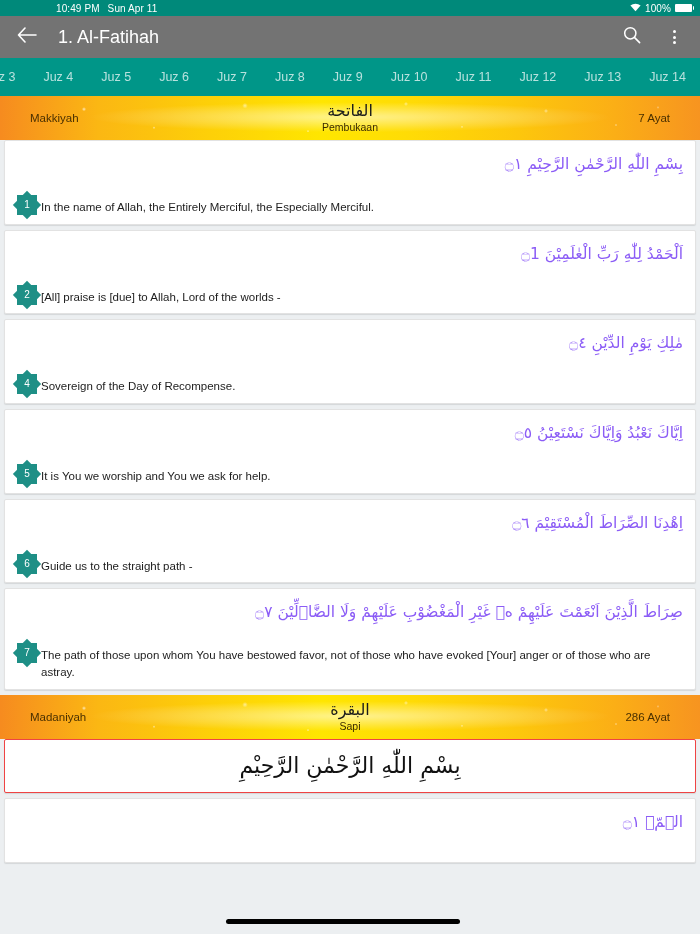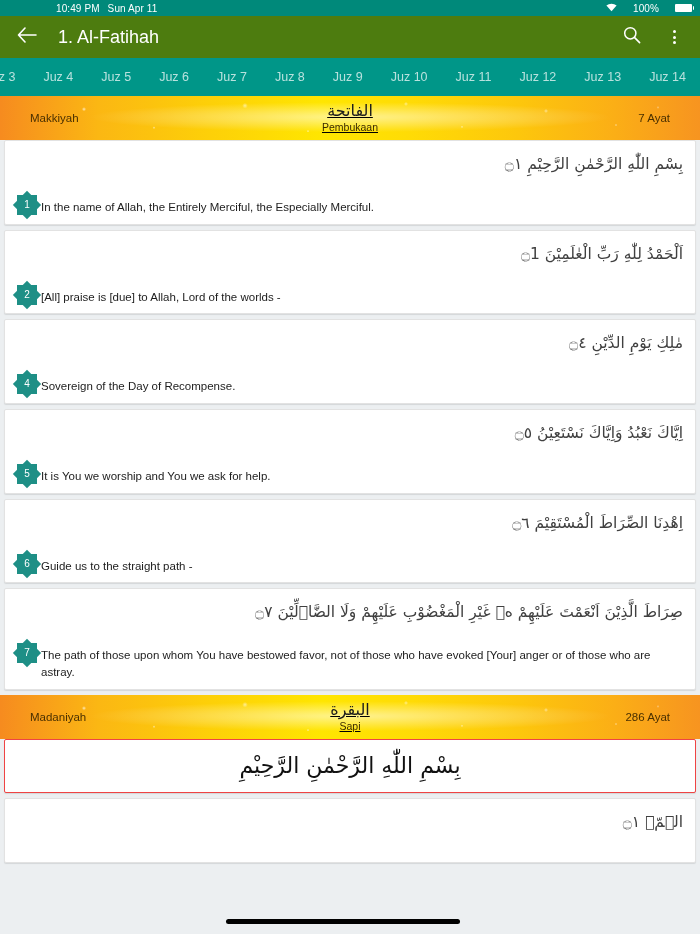--- a/index.html
+++ b/index.html
@@ -10,34 +10,34 @@
     overflow:hidden;
   }
 
   
   .statusbar {
     height:16px; background:#00897a; color:#ffffff;
     display:flex; align-items:center; padding:0 8px;
     font-size:10px; letter-spacing:.1px;
   }
   .sb-left { display:flex; align-items:center; gap:8px;margin-left:48px; }
-  .sb-right { margin-left:auto; display:flex; align-items:center; gap:16px; }
+  .sb-right { margin-left:auto; display:flex; align-items:center; gap:4px; }
   .wifi-ico { display:block; }
   .batt {
     width:17px; height:8px; background:#ffffff; border-radius:1px;
     position:relative;
   }
   .batt:after{
     content:""; position:absolute; right:-2px; top:2px;
     width:1.5px; height:4px; background:#ffffff; border-radius:0 1px 1px 0;
   }
 
   
   .appbar {
-    height:42px; background:#4d7c0f; color:#fff;
+    height:42px; background:#737373; color:#fff;
     display:flex; align-items:center; padding:4px 14px;
   }
   .back-btn { width:26px; height:26px; display:flex; align-items:center; justify-content:center; cursor:pointer; }
   .appbar-title { font-size:18px; margin-left:18px; font-weight:400; white-space:nowrap; }
   .appbar-actions { margin-left:auto; display:flex; align-items:center; gap:18px; }
   .icon-btn { width:24px; height:24px; display:flex; align-items:center; justify-content:center; cursor:pointer; }
   .dots { display:flex; flex-direction:column; gap:2.5px; align-items:center; }
   .dots i { width:3px; height:3px; background:#fff; border-radius:50%; display:block; }
 
   
@@ -74,36 +74,36 @@
       radial-gradient(circle 2px at 66% 70%, rgba(255,255,255,.55), transparent 70%),
       radial-gradient(circle 3px at 78% 34%, rgba(255,255,255,.5), transparent 70%),
       radial-gradient(circle 2px at 88% 66%, rgba(255,255,255,.5), transparent 70%),
       radial-gradient(circle 2px at 94% 26%, rgba(255,255,255,.45), transparent 70%);
     pointer-events:none;
   }
   .sb-side { font-size:11.5px; color:#4a3000; position:relative; z-index:2; white-space:nowrap; }
   .sb-side.right { margin-left:auto; }
   .sb-center {
     position:absolute; left:0; right:0; top:0; bottom:0; z-index:2;
-    display:flex; flex-direction:column; align-items:center; justify-content:center; gap:1px;text-decoration:underline;
+    display:flex; flex-direction:column; align-items:center; justify-content:center; gap:1px;
   }
   .sb-arabic { font-family:"DejaVu Sans", sans-serif; font-size:16px; color:#1a1a1a; line-height:1.05; }
   .sb-latin { font-size:10.5px; color:#3a2a00; }
 
   
   .ayat {
     background:#ffffff; margin:0 4px 5px 4px;
     border:1px solid #e2e2e2; border-radius:2px;
     box-shadow:0 1px 1px rgba(0,0,0,.10);
     padding:9px 12px 8px 12px;
   }
   .ayat-ar {
     text-align:right; direction:rtl;
     font-family:"DejaVu Sans", sans-serif;
-    font-size:15.5px; line-height:1.9; color:#404040;
+    font-size:15.5px; line-height:1.9; color:#8b5cf6;
     min-height:30px; margin-bottom:16px;
   }
   .ayat-tr-row { display:flex; align-items:flex-start; gap:4px; }
   .star {
     position:relative; flex:0 0 auto; width:20px; height:20px; margin-top:-1px;
   }
   .star i, .star u {
     position:absolute; inset:0; background:#1e8f86; display:block;
   }
   .star i { transform:rotate(0deg); }

